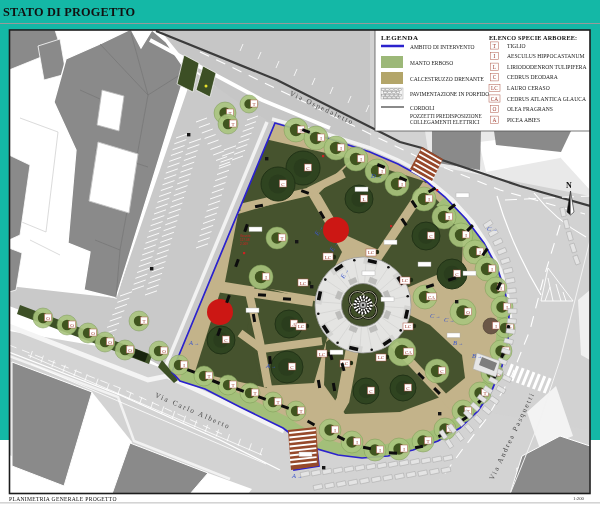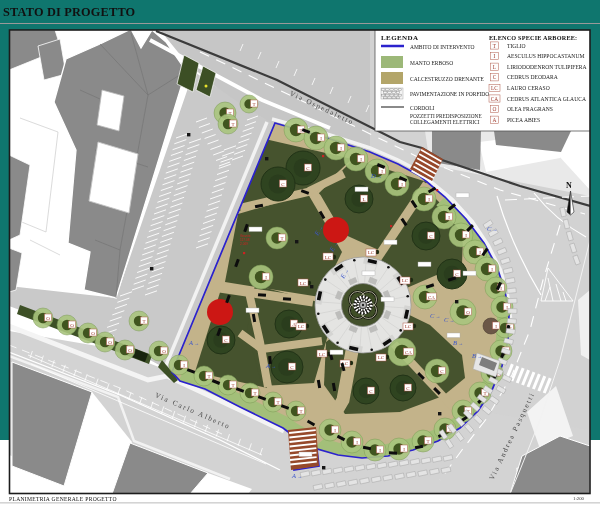--- a/index.html
+++ b/index.html
@@ -1,17 +1,17 @@
 <!DOCTYPE html>
 <html><head>
 <meta charset="utf-8">
 <style>
   html,body{margin:0;padding:0;background:#fff;width:600px;height:506px;overflow:hidden;}
   body{font-family:"Liberation Serif", serif;}
-  #page{position:relative;width:600px;height:440px;background:#0f766e;}
+  #page{position:relative;width:600px;height:440px;background:#14b8a6;}
   svg{position:absolute;left:0;top:0;}
 </style>
 </head>
 <body>
 <div id="page">
 <svg width="600" height="506" viewBox="0 0 600 506">
   <defs>
     <clipPath id="frameclip">
           <rect x="9.5" y="30" width="580.5" height="464"></rect>
         </clipPath>

